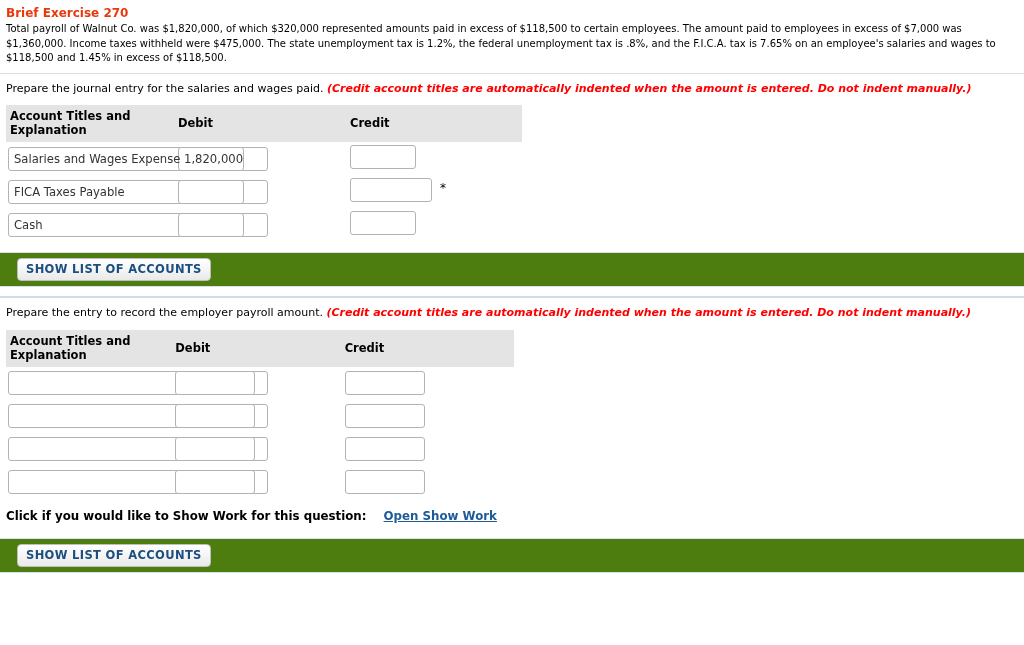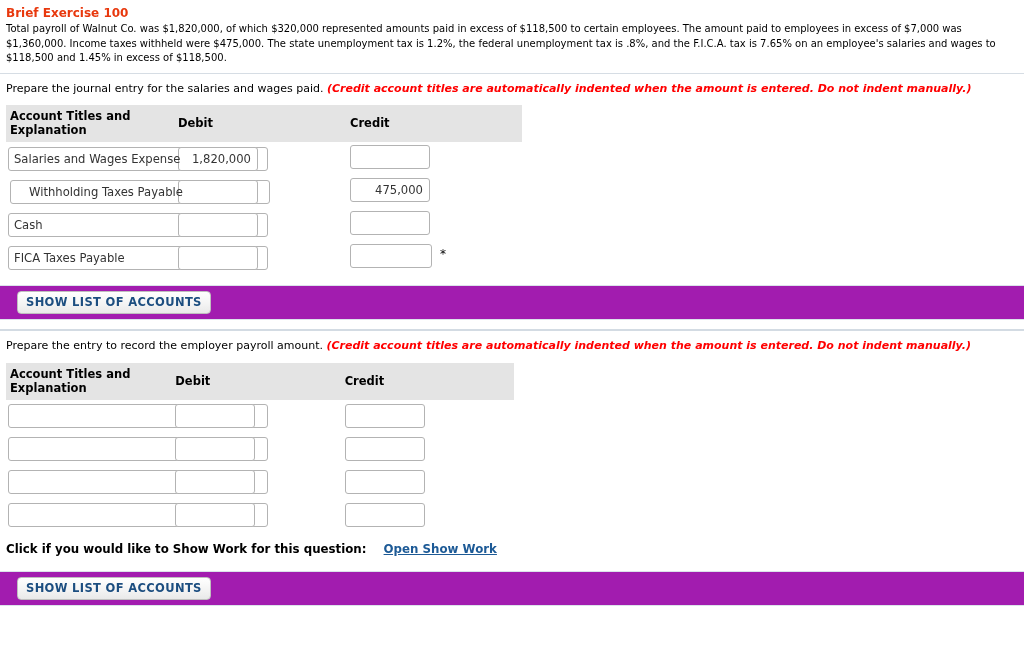--- a/index.html
+++ b/index.html
@@ -102,21 +102,21 @@
     line-height: 22px;
     font-family: "DejaVu Sans", "Liberation Sans", sans-serif;
     font-size: 11.6px;
     color: #333333;
     padding: 0 5px;
     white-space: nowrap;
     overflow: hidden;
   }
   .cell-input.acct   { width: 260px; }
   .cell-input.acct.indent { margin-left: 2px; text-indent: 13px; }
-  .cell-input.amt    { width: 80px; text-align: right; padding-right: 6px; }
+  .cell-input.amt    { width: 66px; text-align: right; padding-right: 6px; }
   .cell-input.amt2   { width: 80px; text-align: right; padding-right: 6px; }
 
   td.col-acct  { width: 332px; padding-left: 2px; }
   td.col-debit { width: 92px; }
   td.col-credit{ width: 92px; }
 
   td.col-acct2  { width: 332px; padding-left: 2px; }
   td.col-debit2 { width: 84px; }
   td.col-credit2{ width: 84px; }
 
@@ -129,21 +129,21 @@
     left: 90px;
     top: 3px;
     font-size: 12px;
     color: #000;
     line-height: 14px;
   }
   .credit-wrap.starred .cell-input.amt { width: 82px; }
 
   
   .accounts-band {
-    background: #a21caf;
+    background: #4d7c0f;
     border-top: 1px solid #dbe3ea;
     border-bottom: 1px solid #dbe3ea;
     height: 35px;
     display: flex;
     align-items: center;
     padding-left: 17px;
     box-sizing: border-box;
     text-align: right;
   }
   .btn-accounts {
@@ -172,21 +172,21 @@
     font-weight: bold;
     text-decoration: underline;
     margin-left: 13px;
     cursor: pointer;
   }
 </style>
 </head>
 <body>
 
 <div>
-  <div class="exercise-title">Brief Exercise 100</div>
+  <div class="exercise-title">Brief Exercise 270</div>
   <div class="problem-text">Total payroll of Walnut Co. was $1,820,000, of which $320,000 represented amounts paid in excess of $118,500 to certain employees. The amount paid to employees in excess of $7,000 was $1,360,000. Income taxes withheld were $475,000. The state unemployment tax is 1.2%, the federal unemployment tax is .8%, and the F.I.C.A. tax is 7.65% on an employee's salaries and wages to $118,500 and 1.45% in excess of $118,500.</div>
 </div>
 
 <div class="band-gap"></div>
 <hr class="hr-thin">
 
 <div>
   <div class="instruction">
     <span>Prepare the journal entry for the salaries and wages paid.</span>
     <span class="hint">(Credit account titles are automatically indented when the amount is entered. Do not indent manually.)</span>
@@ -200,46 +200,20 @@
         <th>Credit</th>
       </tr>
     </thead>
     <tbody>
       <tr>
         <td class="col-acct">
           <div class="cell-input acct">Salaries and Wages Expense</div>
         </td>
         <td class="col-debit">
           <div class="cell-input amt">1,820,000</div>
-        </td>
-        <td class="col-credit">
-          <div class="credit-wrap">
-            <div class="cell-input amt"></div>
-          </div>
-        </td>
-      </tr>
-      <tr>
-        <td class="col-acct">
-          <div class="cell-input acct indent">Withholding Taxes Payable</div>
-        </td>
-        <td class="col-debit">
-          <div class="cell-input amt"></div>
-        </td>
-        <td class="col-credit">
-          <div class="credit-wrap">
-            <div class="cell-input amt">475,000</div>
-          </div>
-        </td>
-      </tr>
-      <tr>
-        <td class="col-acct">
-          <div class="cell-input acct">Cash</div>
-        </td>
-        <td class="col-debit">
-          <div class="cell-input amt"></div>
         </td>
         <td class="col-credit">
           <div class="credit-wrap">
             <div class="cell-input amt"></div>
           </div>
         </td>
       </tr>
       <tr>
         <td class="col-acct">
           <div class="cell-input acct">FICA Taxes Payable</div>
@@ -247,20 +221,33 @@
         <td class="col-debit">
           <div class="cell-input amt"></div>
         </td>
         <td class="col-credit">
           <div class="credit-wrap starred">
             <div class="cell-input amt"></div>
             <span class="star">*</span>
           </div>
         </td>
       </tr>
+      <tr>
+        <td class="col-acct">
+          <div class="cell-input acct">Cash</div>
+        </td>
+        <td class="col-debit">
+          <div class="cell-input amt"></div>
+        </td>
+        <td class="col-credit">
+          <div class="credit-wrap">
+            <div class="cell-input amt"></div>
+          </div>
+        </td>
+      </tr>
     </tbody>
   </table>
 
   <div style="height:11px"></div>
 
   <div class="accounts-band">
     <span class="btn-accounts">SHOW LIST OF ACCOUNTS</span>
   </div>
 </div>
 

